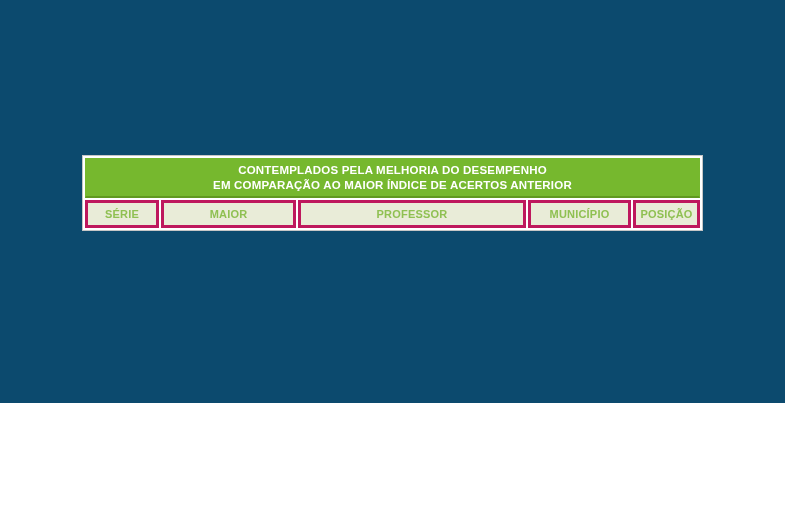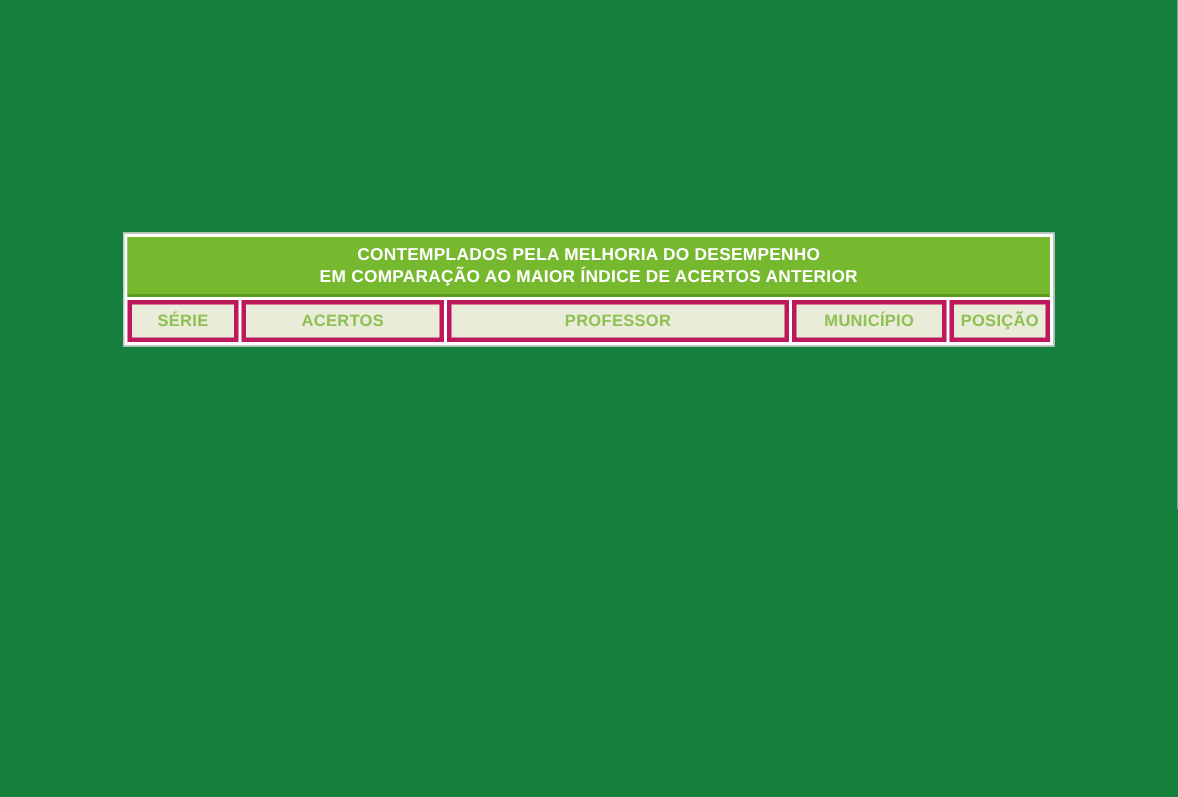--- a/index.html
+++ b/index.html
@@ -3,22 +3,22 @@
 <meta charset="utf-8">
 <style>
   html,body{margin:0;padding:0;}
   body{
     font-family:"Liberation Sans", sans-serif;
     background:#ffffff;
   }
   .page{
     position:relative;
     width:785px;
-    height:531px;
-    background:#15803d;
+    height:403px;
+    background:#0c4a6e;
     overflow:hidden;
   }
   .table-wrap{
     position:absolute;
     left:82px;
     top:155px;
     width:617px;
   }
   table.tbl{
     width:100%;
@@ -84,21 +84,21 @@
           <col class="c-mun">
           <col class="c-pos">
       </colgroup>
       <thead>
         <tr>
           <th class="title" colspan="5">CONTEMPLADOS PELA MELHORIA DO DESEMPENHO
 EM COMPARAÇÃO AO MAIOR ÍNDICE DE ACERTOS ANTERIOR</th>
         </tr>
         <tr class="cols">
           <th>SÉRIE</th>
-          <th>ACERTOS</th>
+          <th>MAIOR</th>
           <th>PROFESSOR</th>
           <th>MUNICÍPIO</th>
           <th>POSIÇÃO</th>
         </tr>
       </thead>
       <tbody>
       </tbody>
     </table>
   </div>
 </div>

